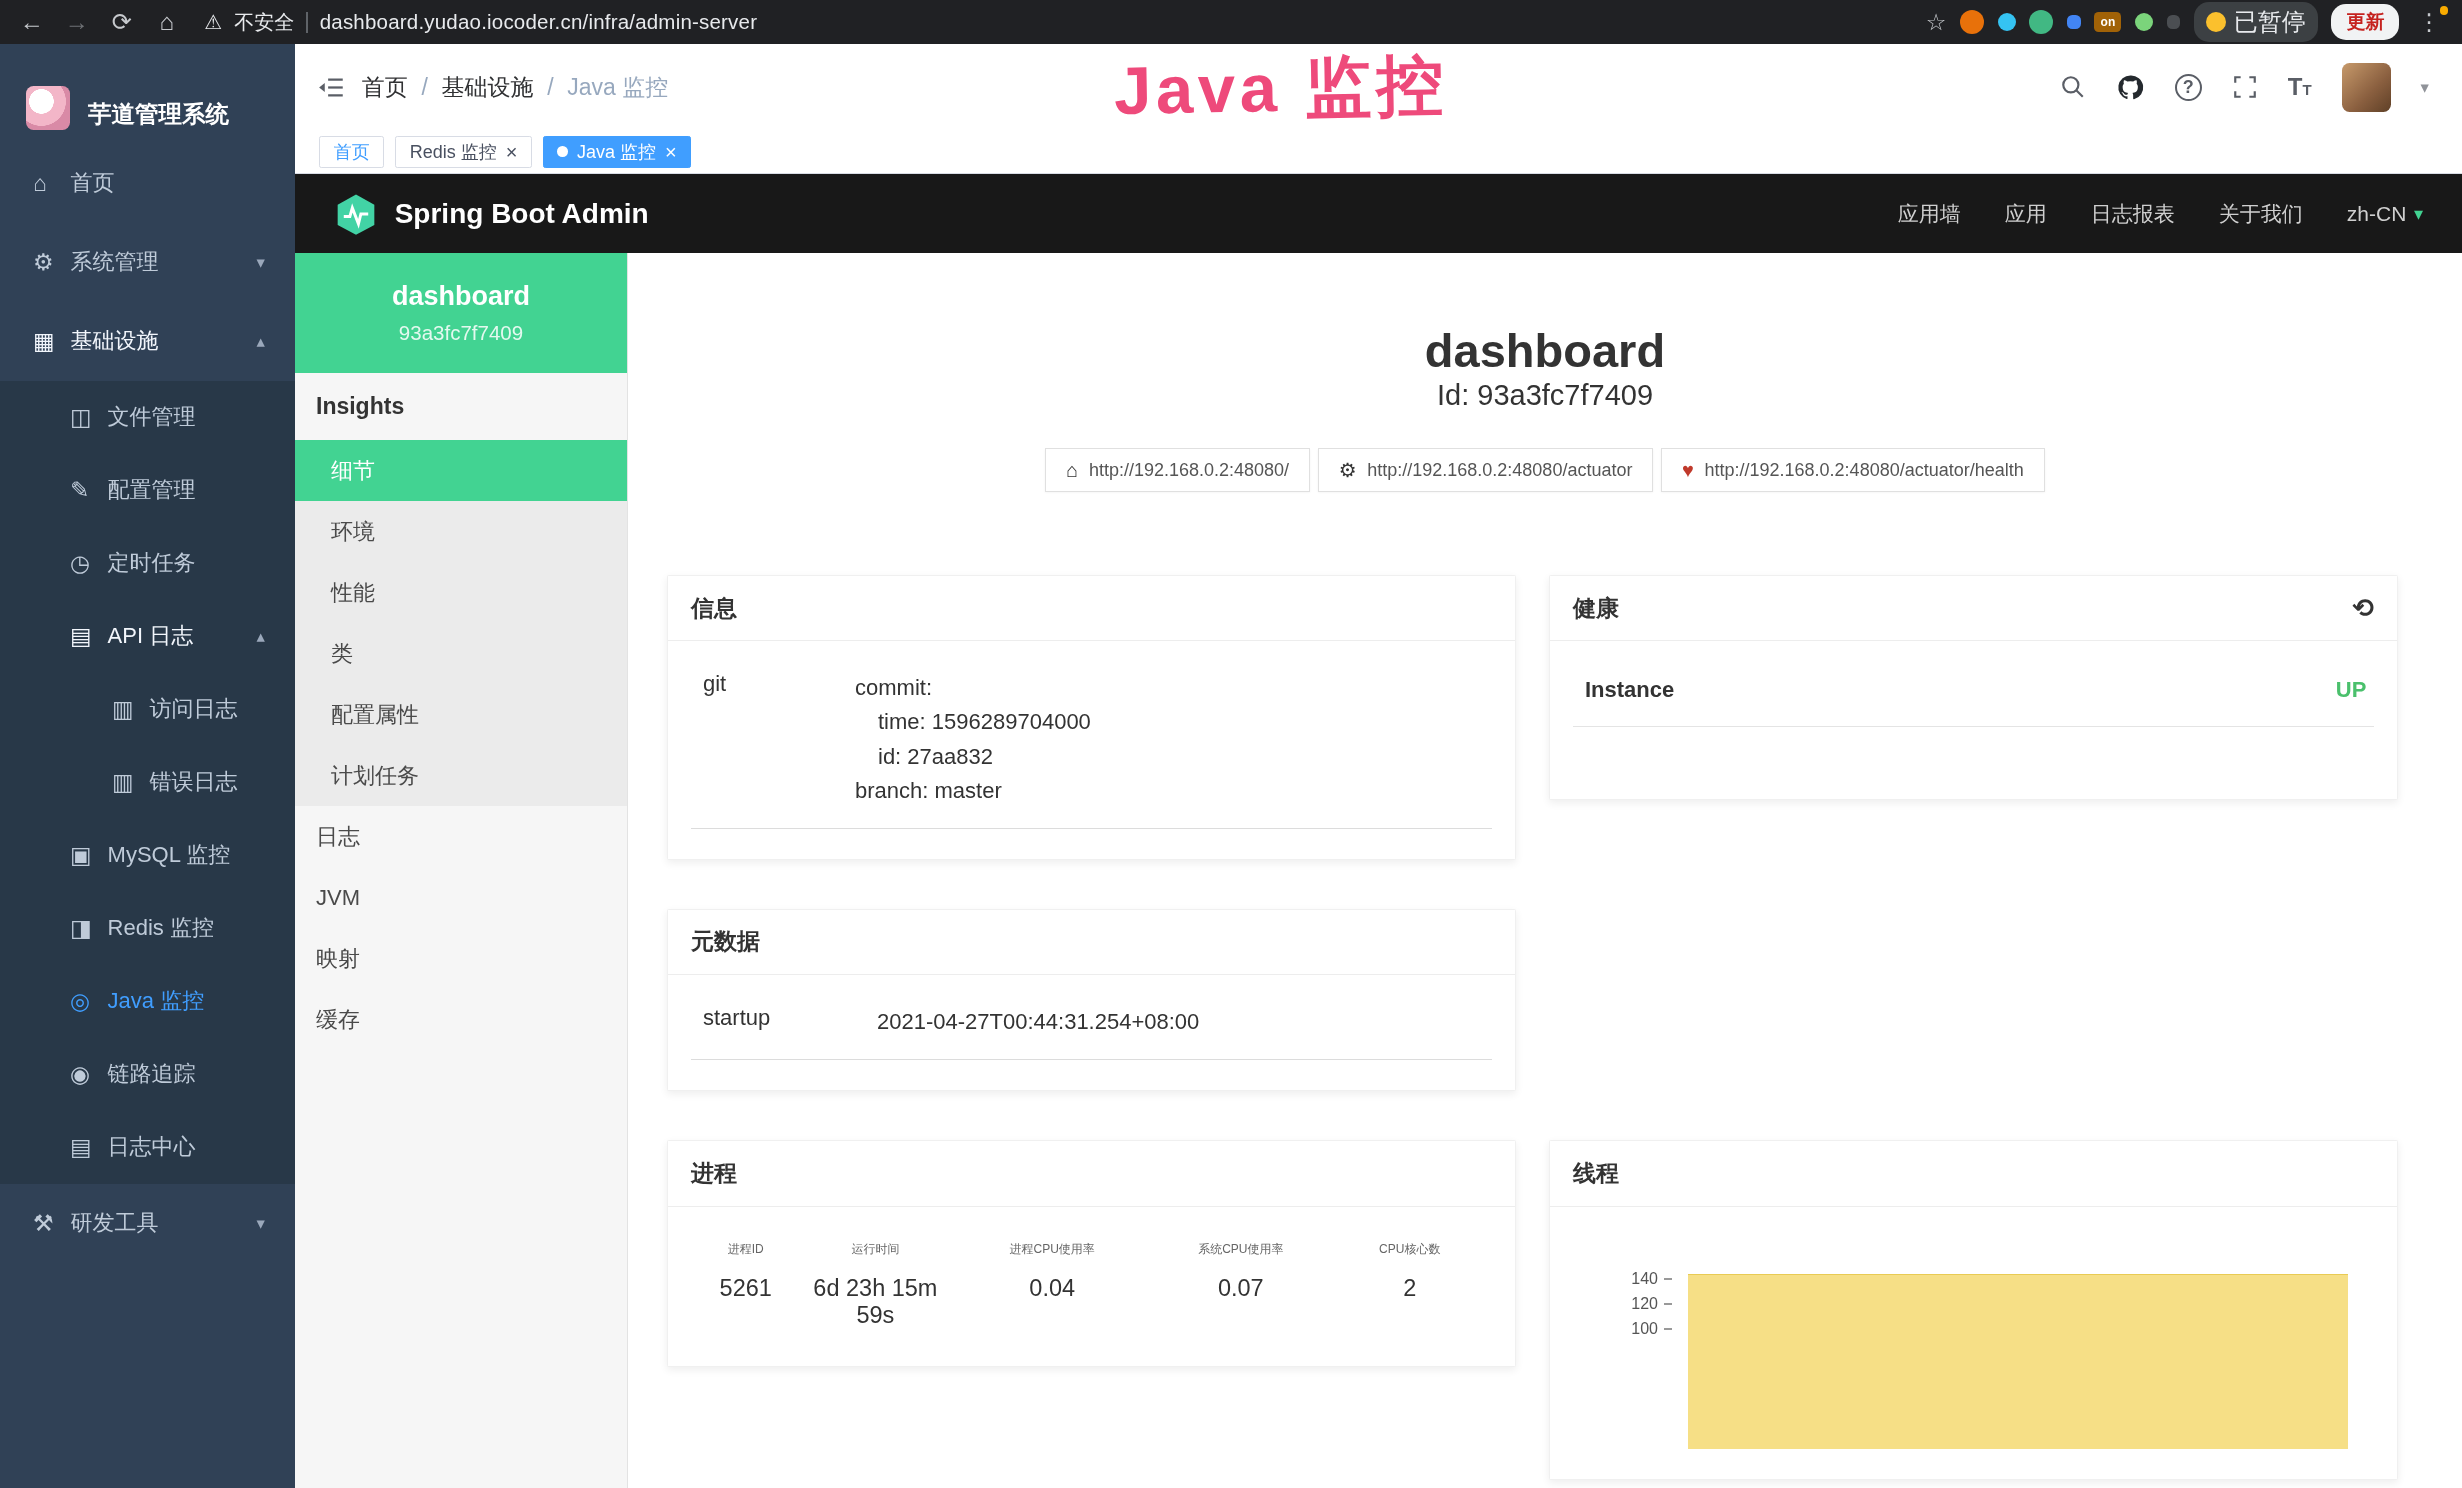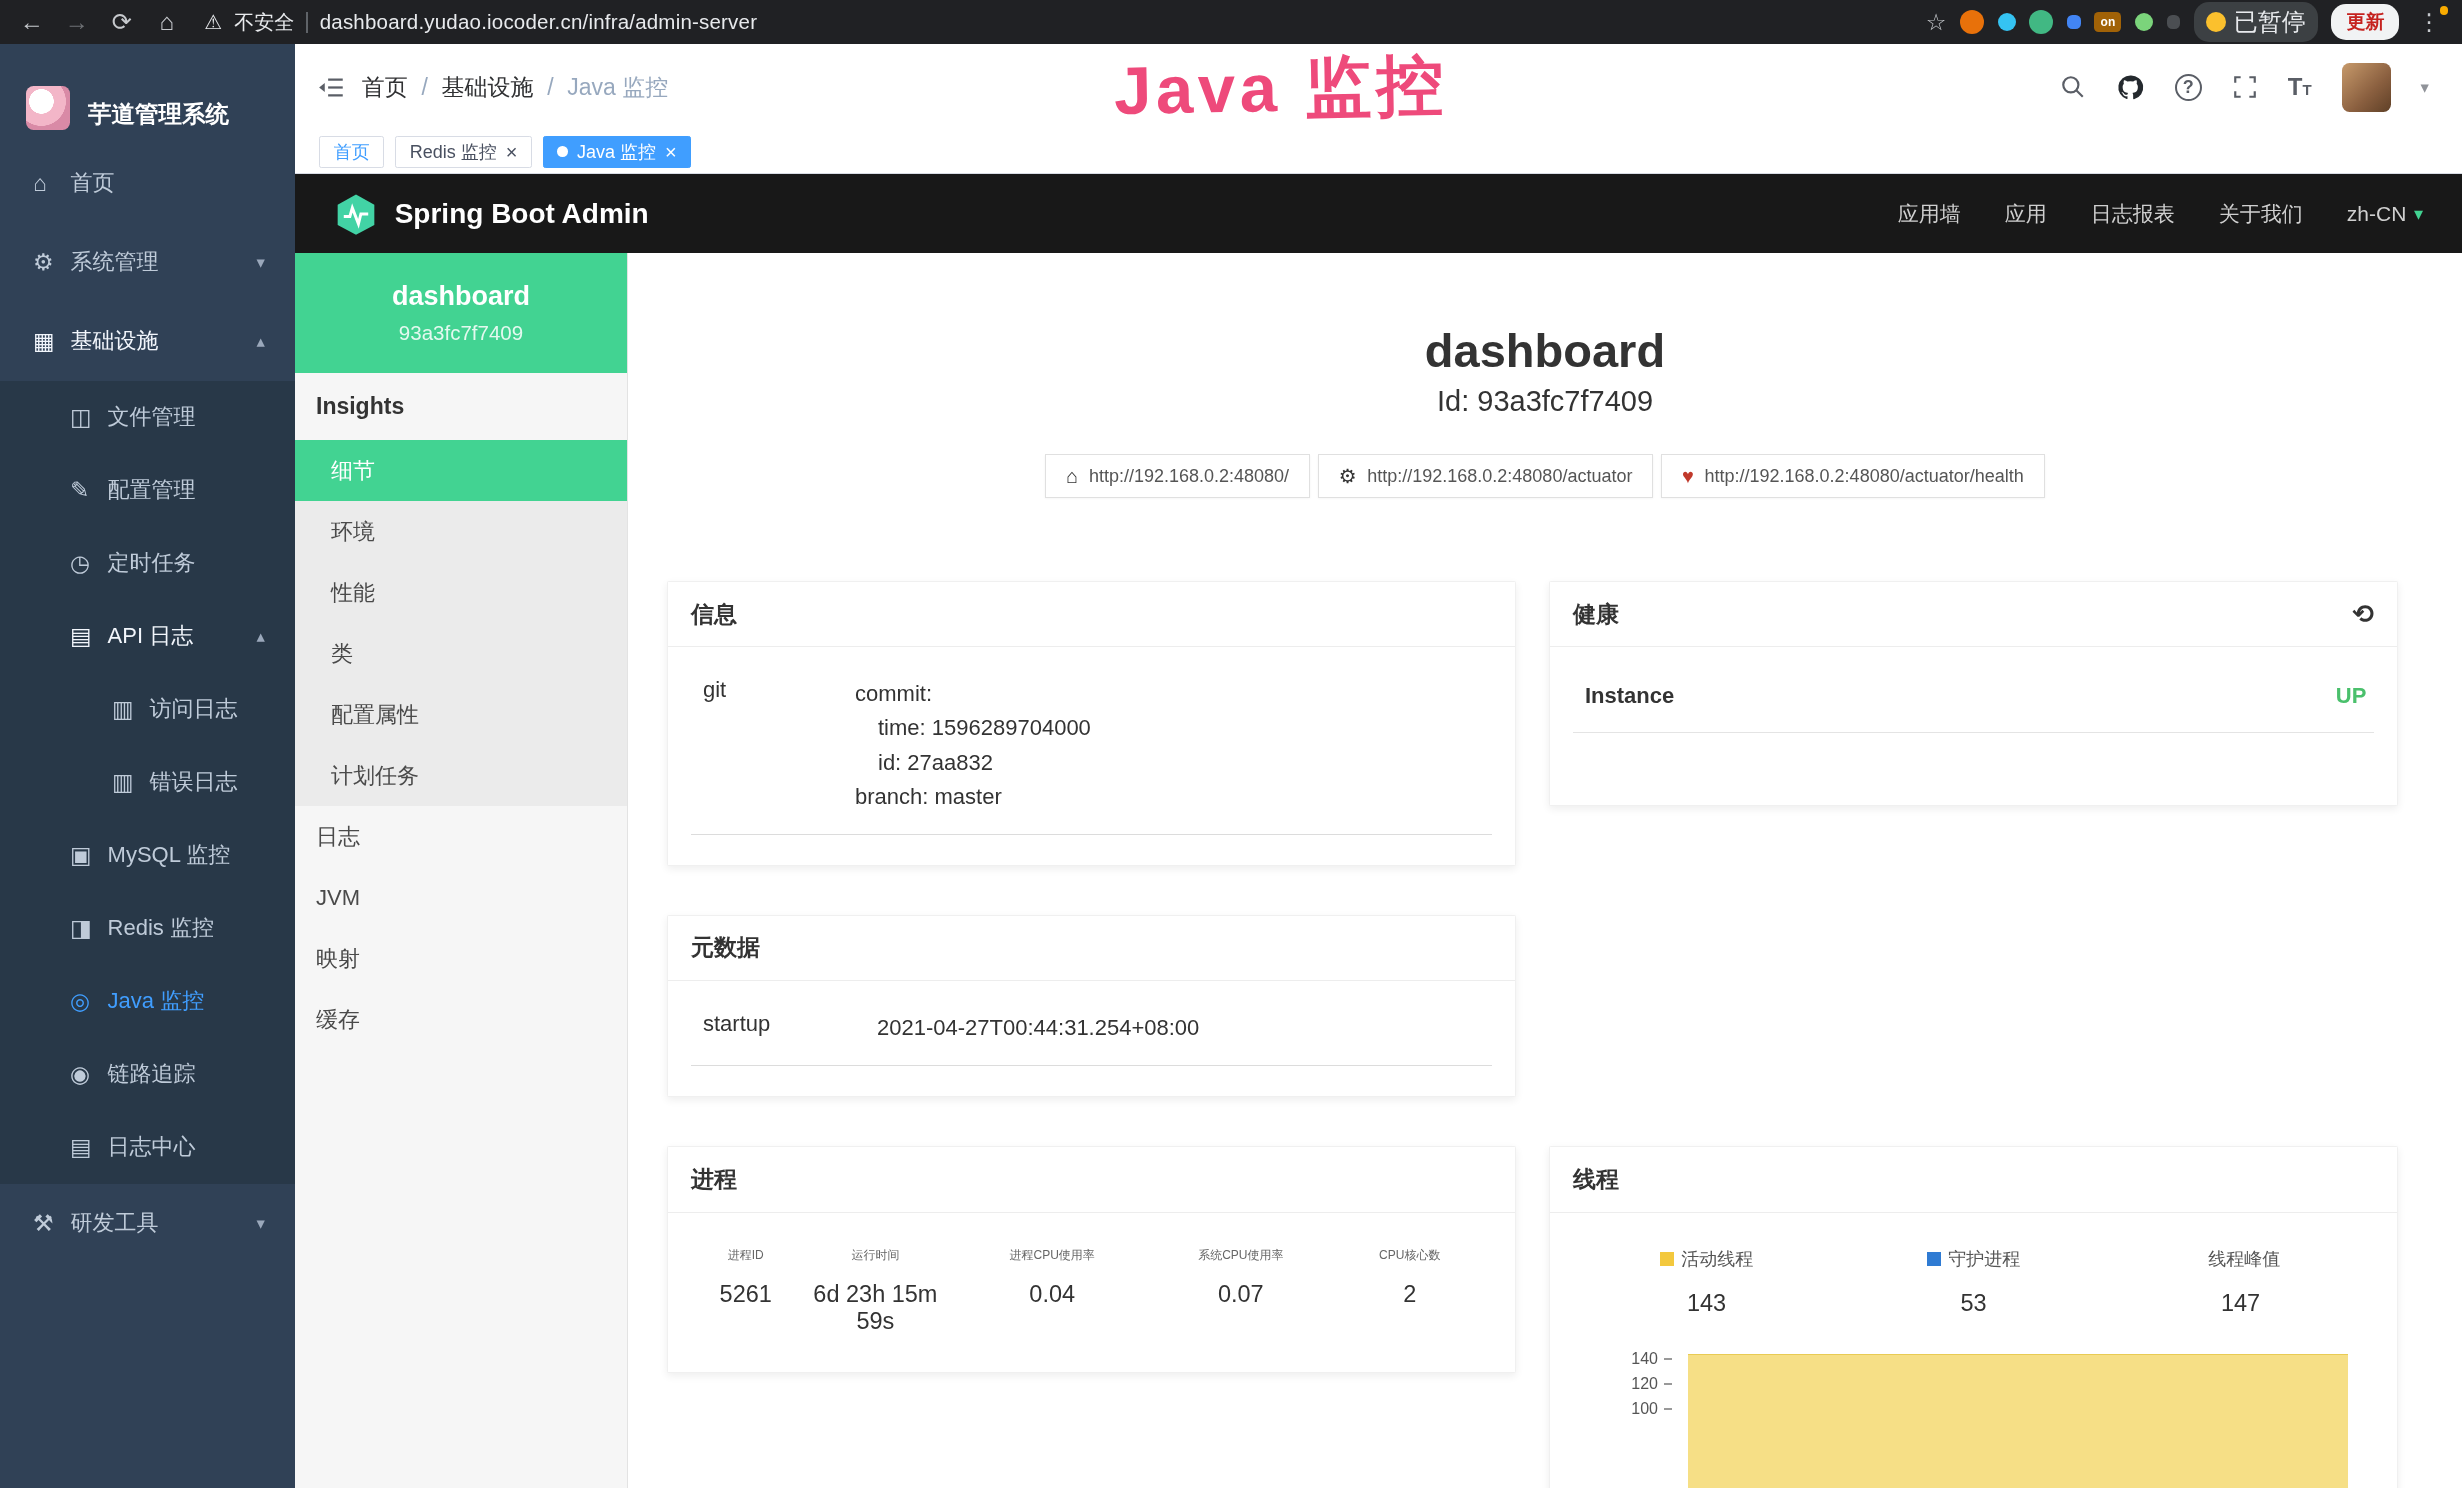--- a/index.html
+++ b/index.html
@@ -81,21 +81,21 @@
   .app-name { font-size:27px; font-weight:bold; }
   .app-id { font-size:20.5px; color:rgba(255,255,255,.85); }
   .side-section { height:67px; display:flex; align-items:center; padding-left:21px; font-weight:bold; color:#333; font-size:23px; }
   .side-sub { background:#ebebeb; }
   .side-item { height:61px; display:flex; align-items:center; padding-left:21px; cursor:pointer; }
   .side-sub .side-item { padding-left:36px; }
   .side-item.active { background:#42d392; color:#fff; }
 
   .sba-content { flex:1; background:#fff; overflow:hidden; padding-top:70px; min-width:0; }
   .sba-title { text-align:center; font-size:47px; font-weight:600; color:#333; }
-  .sba-sub { text-align:center; font-size:29px; color:#333; margin-top:7px; }
+  .sba-sub { text-align:center; font-size:29px; color:#333; margin-top:1px; }
   .chips { display:flex; justify-content:center; gap:7.6px; margin-top:36px; }
   .chip { display:flex; align-items:center; gap:10.6px; border:0.8px solid #e0e0e0; background:#fff; padding:9px 20px; font-size:18px; color:#555; box-shadow:0 0.8px 2.3px rgba(0,0,0,.05); cursor:pointer; }
   .chip-ico { font-size:20px; color:#333; }
   .chip-ico.heart { color:#c0392b; }
 
   .cards { display:grid; grid-template-columns:849px 849px; gap:49px 33px; align-items:start; margin:83px 42px 0 39px; }
   .card { background:#fff; border:0.8px solid #f0f0f0; box-shadow:0 3px 9px rgba(0,0,0,.07); border-radius:1.5px; }
   .card-h { padding:16.7px 23px; font-size:23px; font-weight:bold; color:#333; border-bottom:0.8px solid #ededed; display:flex; align-items:center; }
   .hist { margin-left:auto; font-size:26px; color:#333; cursor:pointer; }
   .card-b { padding:30px 23px; font-size:22px; color:#333; }
@@ -430,43 +430,20 @@
                       </div>
                   </div>
                 </div>
               </section>
 
               <section class="card">
                 <div class="card-h">
                     <span>线程</span>
                   </div>
                 <div class="card-b">
-                  <div class="legend">
-                    <div class="lg">
-                      <span class="lg-top">
-                          <span class="sq yellow"></span>
-                          <span>活动线程</span>
-                        </span>
-                      <div class="lg-val">143</div>
-                    </div>
-                    <div class="lg">
-                      <span class="lg-top">
-                          <span class="sq blue"></span>
-                          <span>守护进程</span>
-                        </span>
-                      <div class="lg-val">53</div>
-                    </div>
-                    <div class="lg">
-                      <span class="lg-top">
-                          <span class="sq none"></span>
-                          <span>线程峰值</span>
-                        </span>
-                      <div class="lg-val">147</div>
-                    </div>
-                  </div>
                   <div class="chart">
                     <div class="band"></div>
                     <div class="yrow">
                         <span class="ylab">140</span>
                         <span class="tick"></span>
                       </div>
                     <div class="yrow">
                         <span class="ylab">120</span>
                         <span class="tick"></span>
                       </div>

